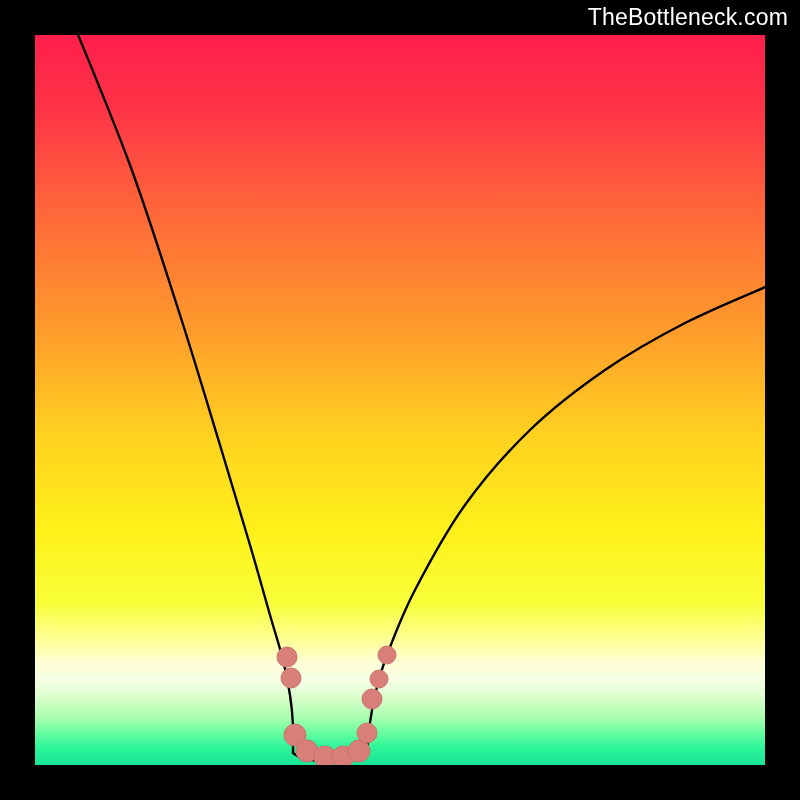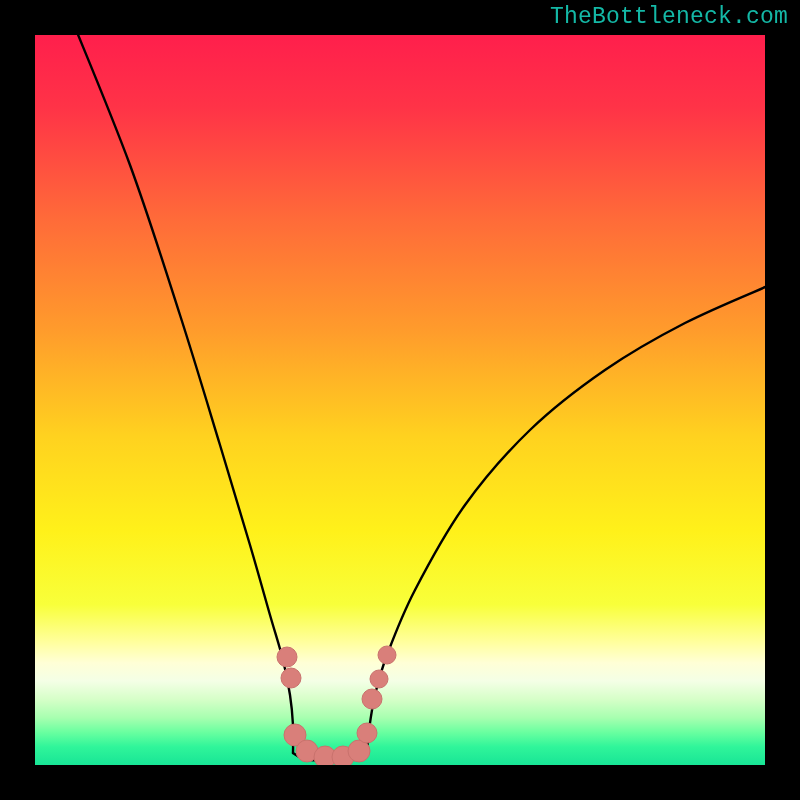--- a/index.html
+++ b/index.html
@@ -37,23 +37,23 @@
     position: absolute;
     left: 0;
     top: 0;
     width: 730px;
     height: 730px;
   }
   .watermark {
     position: absolute;
     top: 4px;
     right: 12px;
-    font-family: Liberation Mono, monospace;
+    font-family: Liberation Sans, sans-serif;
     font-size: 23px;
-    color: #14b8a6;
+    color: #ffffff;
     letter-spacing: 0.2px;
   }
 </style>
 </head>
 <body>
 
 <div class="frame">
   <div class="plot">
     <svg class="gradient" viewBox="0 0 730 730" preserveAspectRatio="none">
       <defs>

